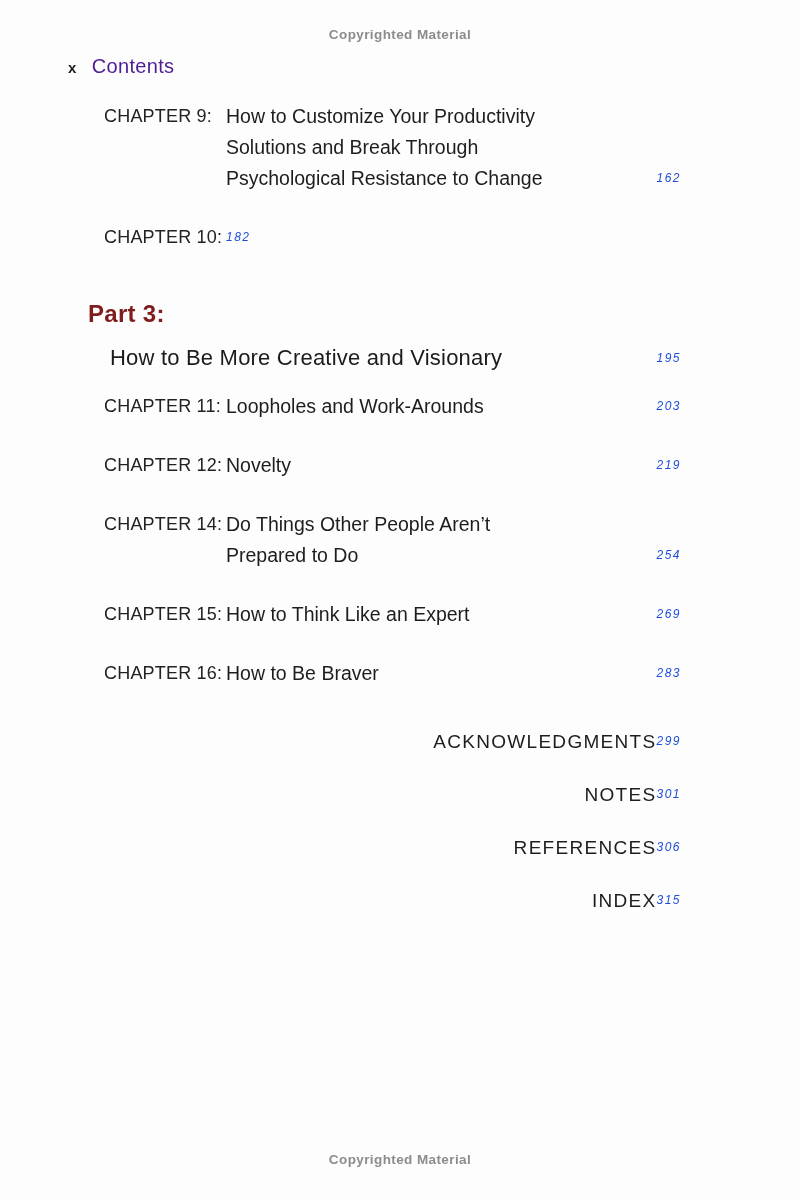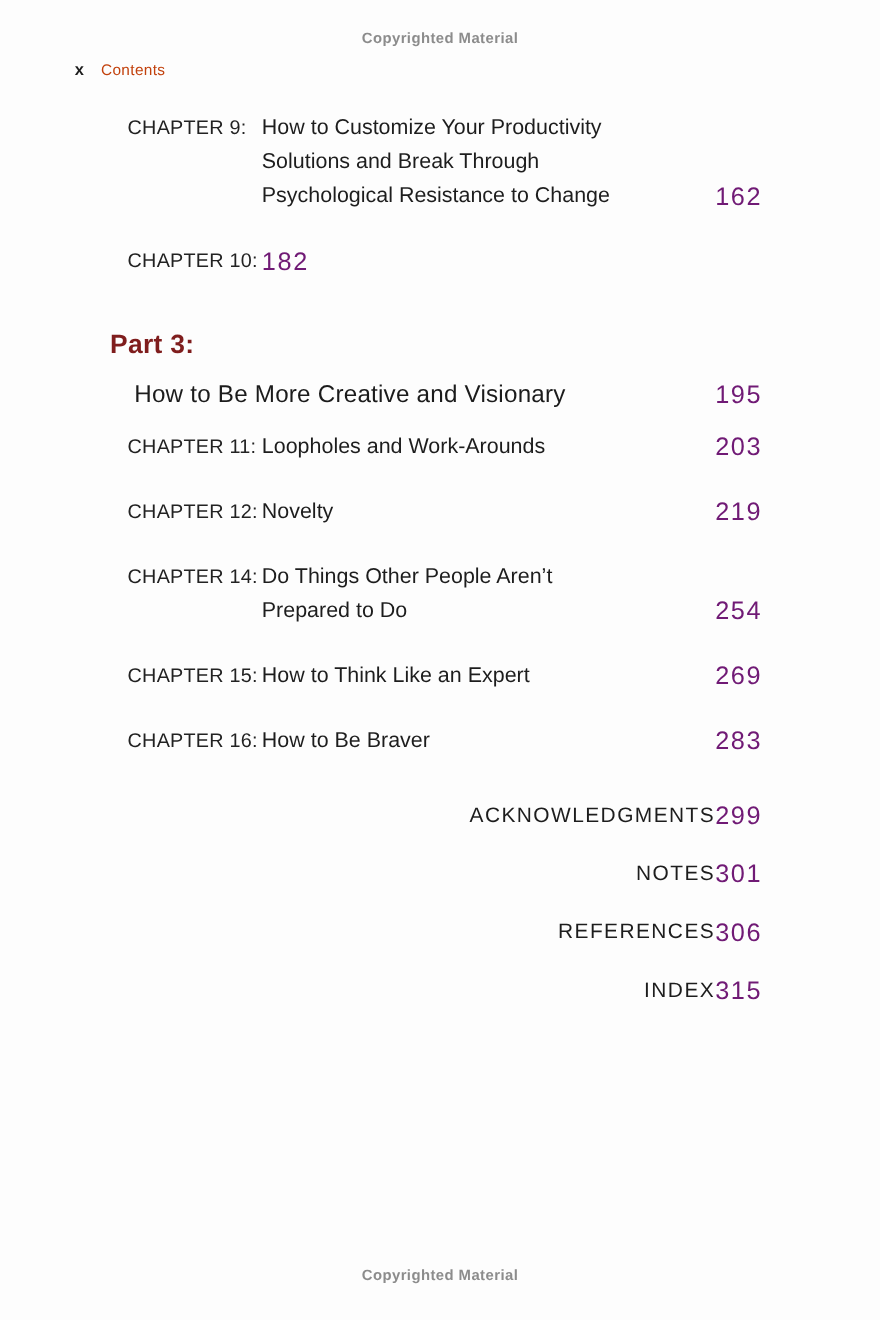--- a/index.html
+++ b/index.html
@@ -30,29 +30,29 @@
     display: flex;
     align-items: baseline;
     gap: 15px;
   }
   .page-header .folio {
     font-size: 15px;
     font-weight: bold;
     letter-spacing: 0.5px;
   }
   .page-header .header-title {
-    font-size: 14px;
+    font-size: 20px;
     letter-spacing: 0.3px;
-    color: #c2410c;
+    color: #4c1d95;
   }
 
   .toc {
     position: absolute;
     top: 101px;
-    left: 100px;
+    left: 88px;
     width: 593px;
   }
 
   .chapter-row {
     display: grid;
     grid-template-columns: 122px 1fr auto;
     margin-left: 16px;
     font-size: 19.5px;
     line-height: 31px;
     margin-top: 28px;
@@ -63,23 +63,24 @@
     letter-spacing: 0.2px;
     white-space: nowrap;
     color: #222;
   }
   .chapter-title {
     white-space: pre-line;
     color: #1d1d1d;
   }
   .page-num {
     align-self: end;
-    font-size: 23px;
+    font-size: 12px;
     letter-spacing: 1.5px;
-    color: #701a75;
+    color: #1d4ed8;
+    font-style: italic;
   }
 
   .part-heading {
     margin-top: 44px;
     font-size: 24px;
     line-height: 34px;
     font-weight: bold;
     letter-spacing: 0.3px;
     color: #7f1d1d;
   }

